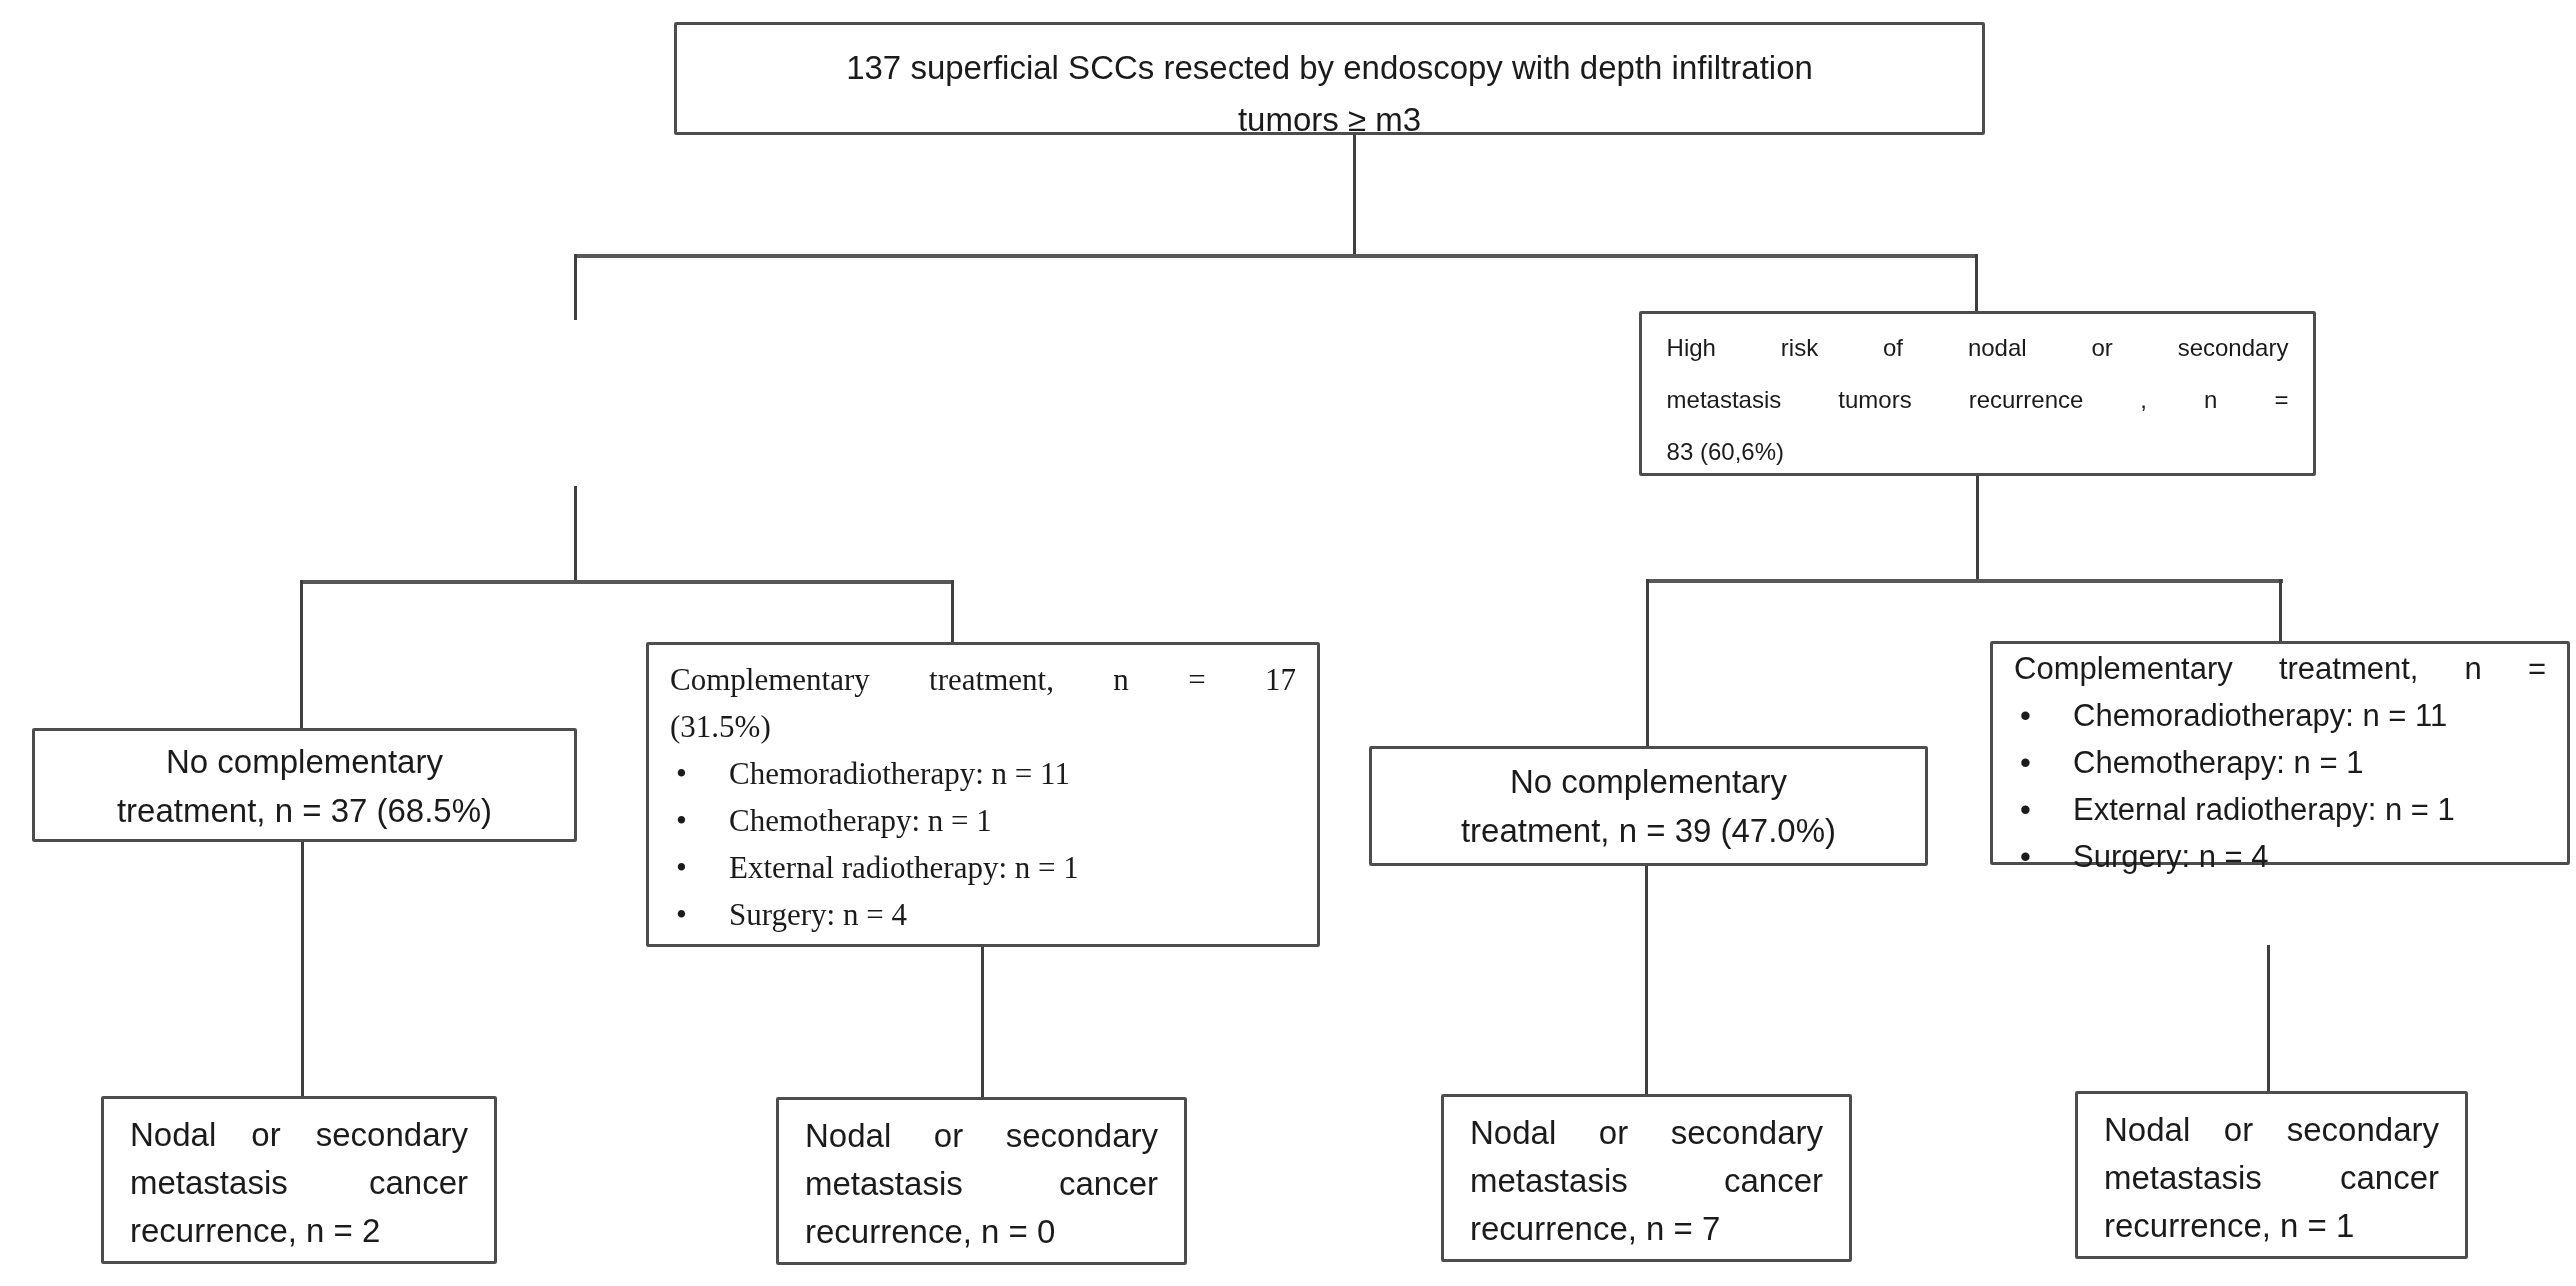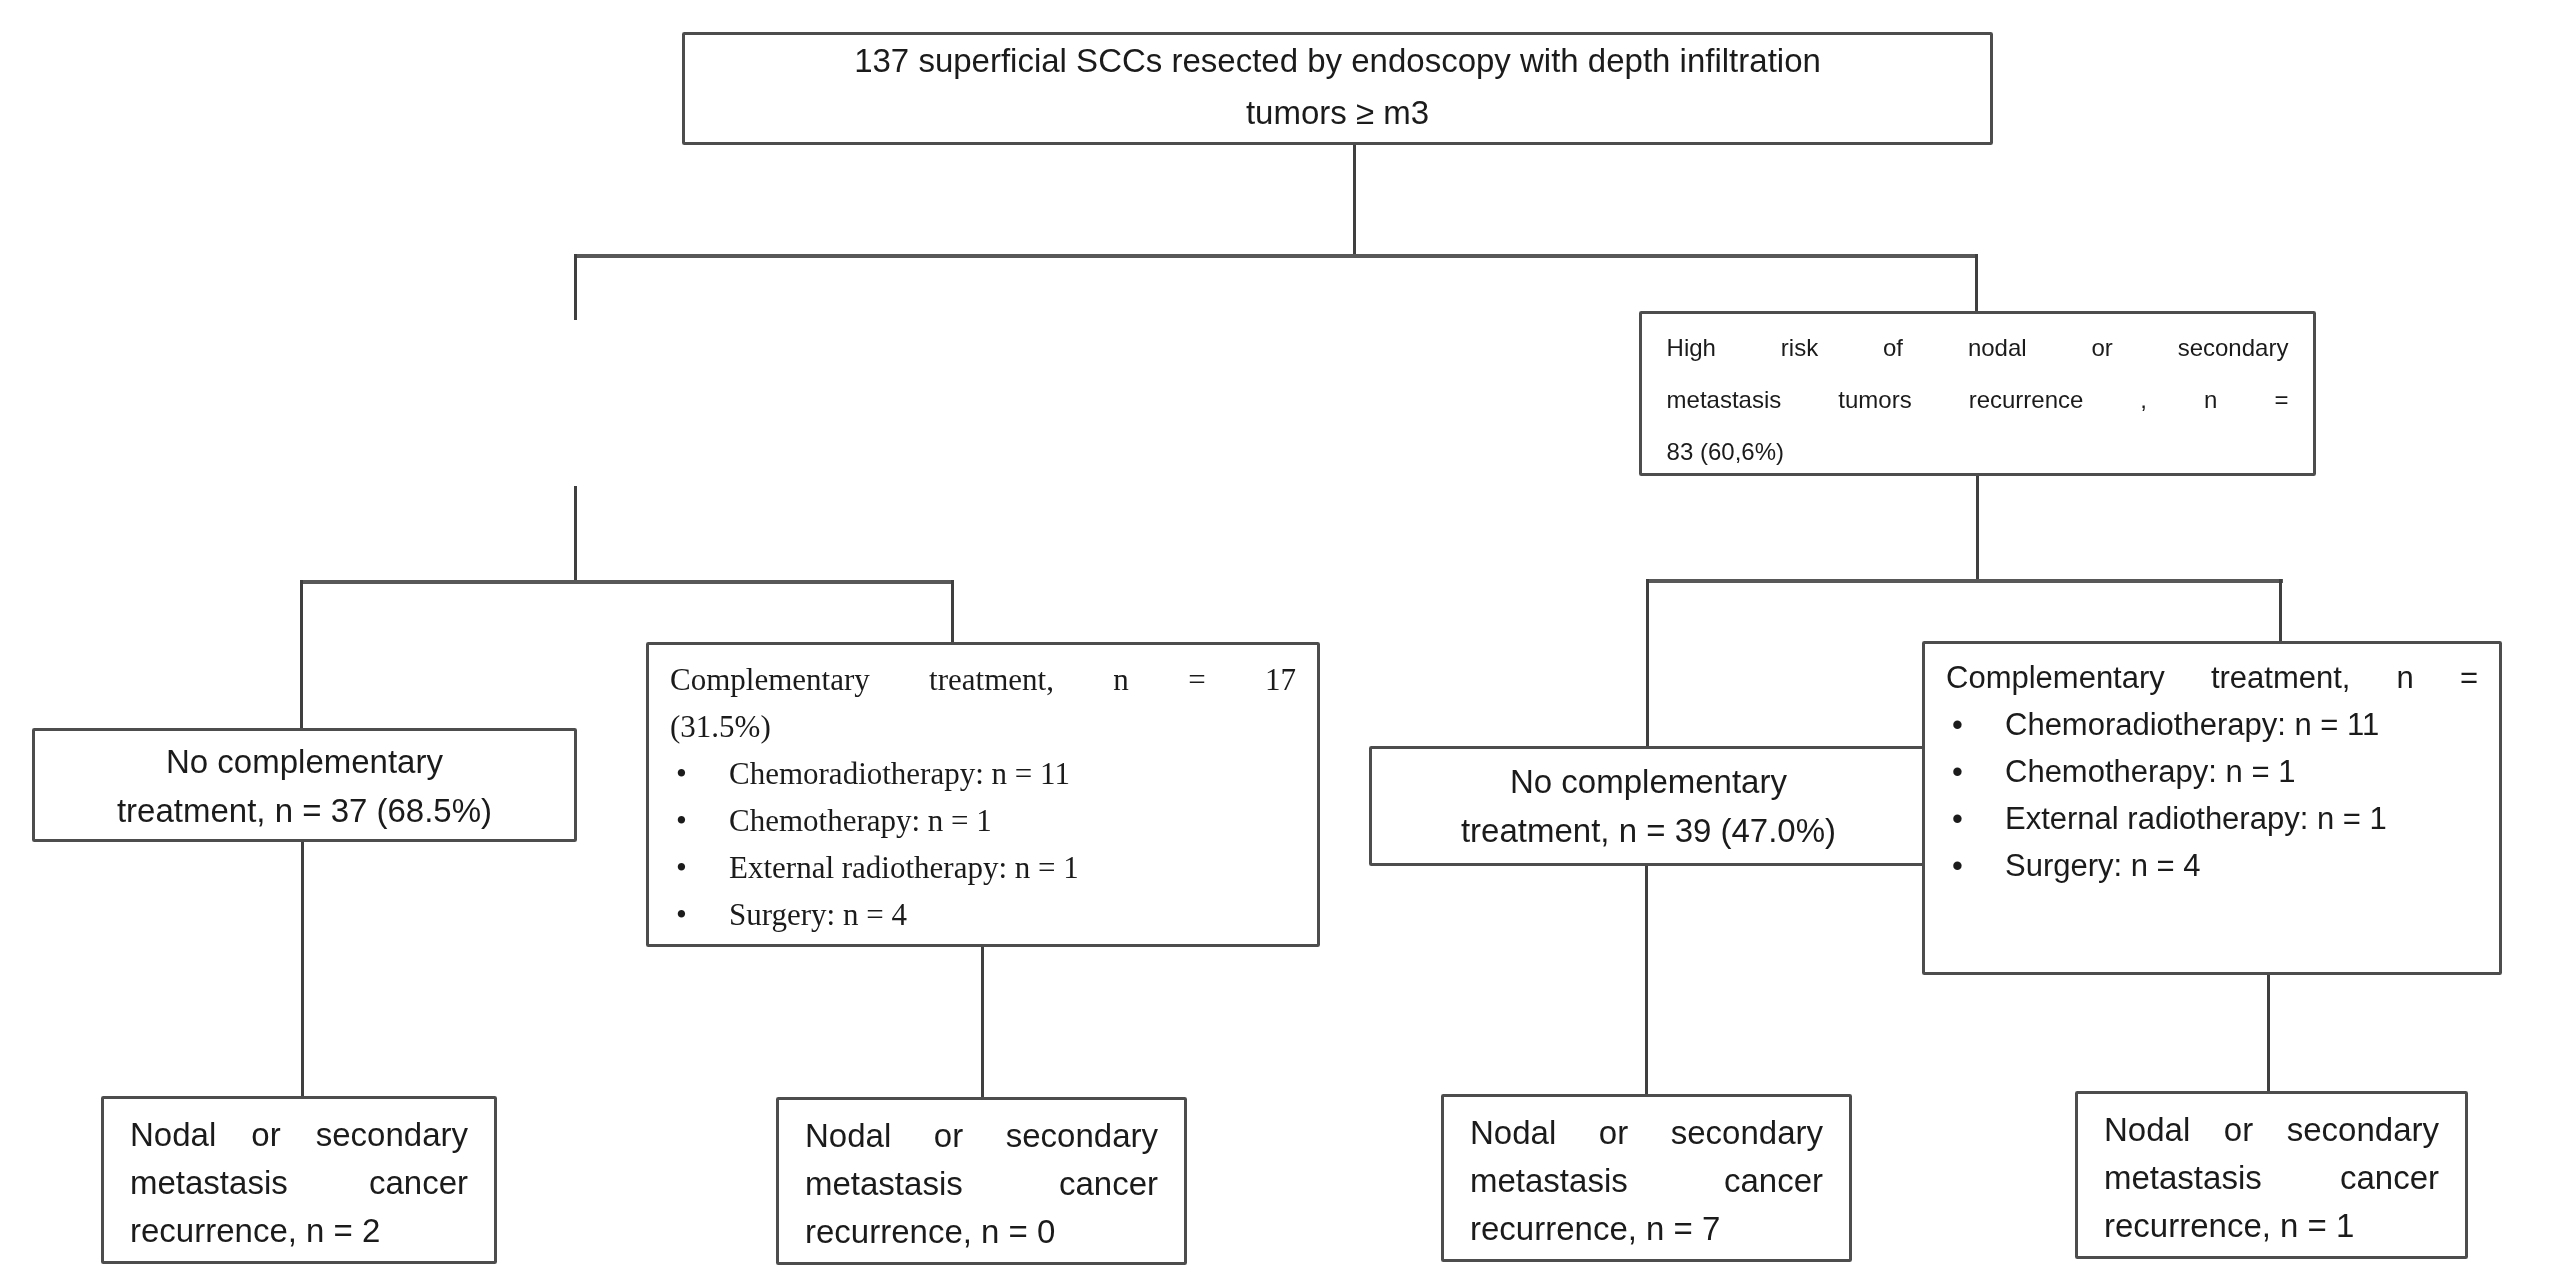--- a/index.html
+++ b/index.html
@@ -32,27 +32,27 @@
     position: absolute;
     width: 2.9px;
     background: #3f3f3f;
   }
   .hline {
     position: absolute;
     height: 4.1px;
     background: #585858;
   }
   
-  #root-box   { left: 674px; top: 32px;   width: 1311px; height: 113px; font-size: 33px; line-height: 52px; padding-top: 0; margin-left: 8px; }
+  #root-box   { left: 674px; top: 22px;   width: 1311px; height: 113px; font-size: 33px; line-height: 52px; padding-top: 17px; }
   #low-risk   { left: 255px;  top: 318px;  width: 642px; height: 170px; font-size: 33px; line-height: 52px; padding: 8.2px 24.6px 0; }
   #high-risk  { left: 1639px; top: 311px;  width: 677px; height: 165px; font-size: 24px; line-height: 52px; padding: 8.2px 24.6px 0; }
   #no-comp-left  { left: 32px;   top: 728px; width: 545px; height: 114px; font-size: 33px; line-height: 49px; padding-top: 5.9px; }
   #no-comp-right { left: 1369px; top: 746px; width: 559px; height: 120px; font-size: 33px; line-height: 49px; padding-top: 8.2px; }
   #comp-left  { left: 646px; top: 642px; width: 674px; height: 305px; font-size: 31px; line-height: 47px; padding: 10.6px 21px 0; font-family: Liberation Serif, serif; }
-  #comp-right { left: 1922px; top: 641px; width: 580px;  height: 334px; font-size: 31px; line-height: 47px; padding: 10px 21px 0; }
+  #comp-right { left: 1990px; top: 641px; width: 580px;  height: 224px; font-size: 31px; line-height: 47px; padding: 1px 21px 0; }
   #rec-1 { left: 101px;  top: 1096px; width: 396px; height: 168px; font-size: 33px; line-height: 48px; padding: 11.7px 26px 0; }
   #rec-2 { left: 776px; top: 1097px; width: 411px; height: 168px; font-size: 33px; line-height: 48px; padding: 11.7px 26px 0; }
   #rec-3 { left: 1441px; top: 1094px; width: 411px; height: 168px; font-size: 33px; line-height: 48px; padding: 11.7px 26px 0; }
   #rec-4 { left: 2075px; top: 1091px; width: 393px; height: 168px; font-size: 33px; line-height: 48px; padding: 11.7px 26px 0; }
   .item {
     position: relative;
     padding-left: 59px;
     text-align: left;
   }
   .item .bullet {

